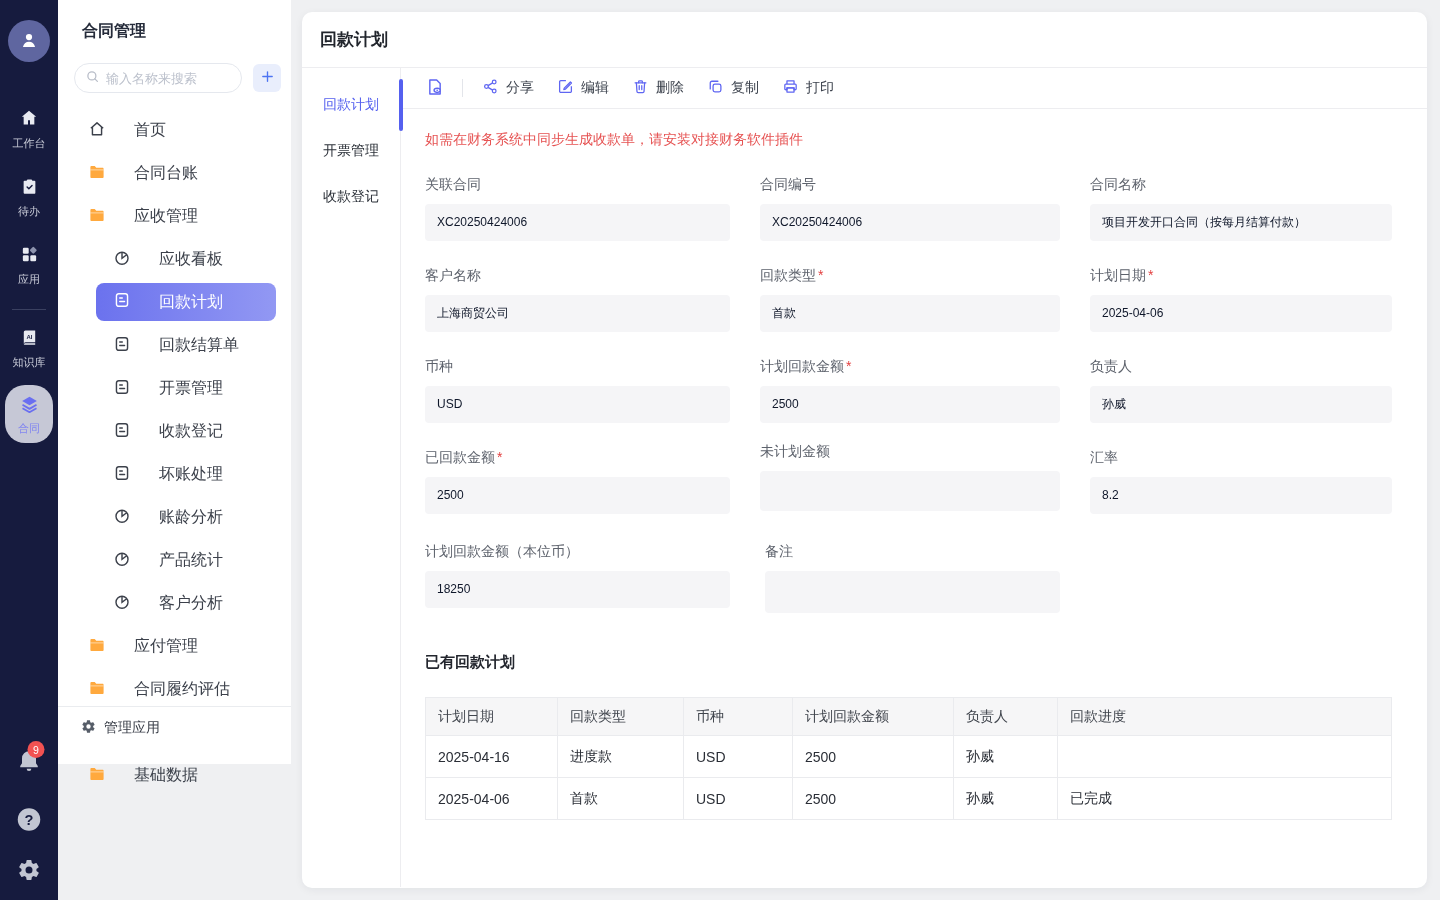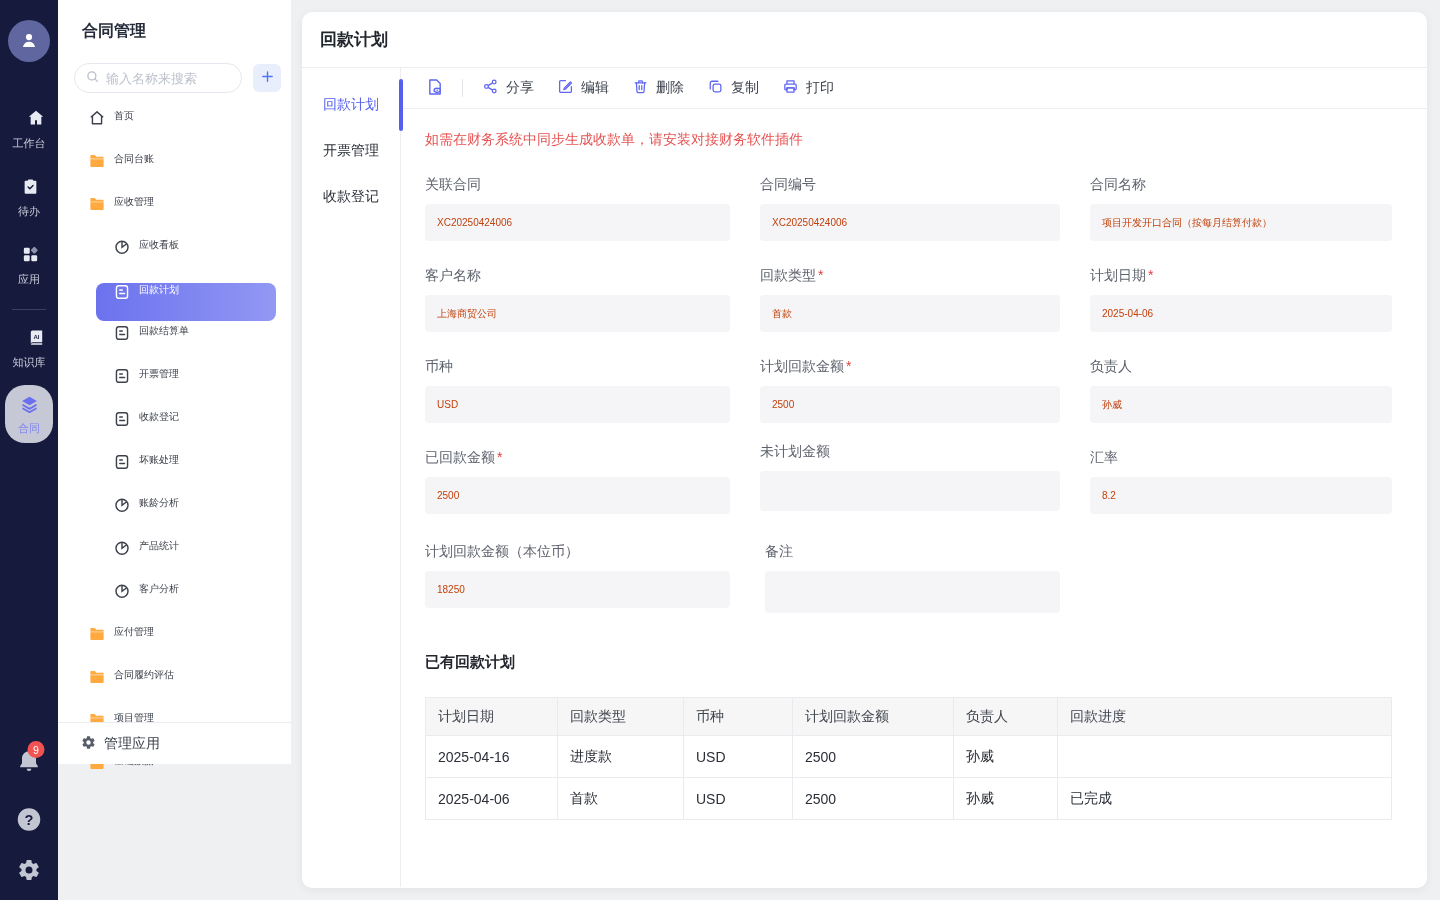--- a/index.html
+++ b/index.html
@@ -2,62 +2,62 @@
 <html><head>
 <meta charset="utf-8">
 <style>
 *{box-sizing:border-box;margin:0;padding:0}
 html,body{width:1440px;height:900px}
 body{background:#eff0f2;font-family:"Liberation Sans","DejaVu Sans",sans-serif;overflow:hidden;position:relative}
 button{font-family:Liberation Sans, sans-serif}
 
 .rail{position:absolute;left:0;top:0;width:58px;height:900px;background:#161b3e;display:flex;flex-direction:column;align-items:center}
 .avatar{margin-top:20px;width:42px;height:42px;border-radius:50%;background:#5f66a0;border:none;display:flex;align-items:center;justify-content:center;cursor:pointer}
-.rail-item{display:flex;flex-direction:column;align-items:flex-end;gap:5px;cursor:pointer}
+.rail-item{display:flex;flex-direction:column;align-items:center;gap:5px;cursor:pointer}
 .rlb{font-size:11px;line-height:12px;color:#c9ccd8;white-space:nowrap}
 .rail-div{width:34px;height:1px;background:#3a4060;margin-top:24px}
 .rail-tile{margin-top:17px;width:48px;height:58px;border-radius:20px;background:#c6c8d6;display:flex;flex-direction:column;align-items:center;justify-content:center;gap:3px;cursor:pointer}
 .rail-tile .rlb{color:#8286f0}
 .rail-abs{position:absolute;left:50%;transform:translateX(-50%);cursor:pointer}
 .bell-wrap{top:748px}
 .badge{position:absolute;top:-7px;left:12px;min-width:17px;height:17px;padding:0 4px;border-radius:9px;background:#f25252;color:#fff;font-size:10.5px;display:flex;align-items:center;justify-content:center}
 .help-wrap{top:806px}.gear-wrap{top:858px}
 
 .sidebar{position:absolute;left:58px;top:0;width:233px;height:764px;background:#fff}
 .sb-title{padding:21px 0 0 24px;font-size:16px;font-weight:700;color:#252b3a}
 .sb-search{display:flex;align-items:center;margin:21px 10px 0 16px;gap:11px}
 .search-pill{flex:1;height:30px;border:1px solid #e5e8ee;border-radius:15px;display:flex;align-items:center;padding:0 10px;gap:6px;background:#fff}
 .search-pill input{border:none;outline:none;width:100%;font-size:13px;color:#333;background:transparent}
 .search-pill input::placeholder{color:#bcc1cc}
 .add-btn{width:28px;height:28px;border-radius:6px;background:#e9eefc;border:none;display:flex;align-items:center;justify-content:center;cursor:pointer}
 .sb-menu{margin-top:16px}
-.mi{height:43px;display:flex;gap:8px;padding-left:30px;font-size:10px;color:#3c414b;cursor:pointer}
+.mi{height:43px;display:flex;align-items:center;gap:28px;padding-left:30px;font-size:16px;color:#3c414b;cursor:pointer}
 .mi.lvl2{padding-left:55px}
 .mi svg{flex:0 0 auto}
 .mi.sel{height:38px;margin:2px 0 3px 38px;width:180px;padding-left:17px;border-radius:8px;background:linear-gradient(90deg,#6b72ee,#9298f3);color:#fff}
-.sb-footer{position:absolute;bottom:0;left:0;width:233px;height:42px;border-top:1px solid #eaecef;display:flex;align-items:center;gap:8px;padding-left:23px;font-size:14px;color:#383d47;cursor:pointer;background:#fff}
+.sb-footer{position:absolute;bottom:16px;left:0;width:233px;height:42px;border-top:1px solid #eaecef;display:flex;align-items:center;gap:8px;padding-left:23px;font-size:14px;color:#383d47;cursor:pointer;background:#fff}
 
 .card{position:absolute;left:302px;top:12px;width:1125px;height:876px;background:#fff;border-radius:10px;box-shadow:0 2px 8px rgba(20,30,50,.06)}
 .card-h{height:56px;border-bottom:1px solid #ededf0;display:flex;align-items:center;padding-left:18px;font-size:17px;font-weight:700;color:#21252c}
 .card-b{display:flex;height:819px}
 .tabs{width:99px;border-right:1px solid #ededf0;padding-top:14px}
 .tab{height:46px;display:flex;align-items:center;justify-content:center;font-size:14px;color:#2b3038;cursor:pointer;position:relative}
 .tab.on{color:#5560ef}
 .tab.on::after{content:"";position:absolute;right:-2.5px;top:-3px;height:52px;width:4px;border-radius:2px;background:#5560ef}
 .content{flex:1;padding:0 34px 0 24px;overflow:hidden}
 .tb{height:41px;border-bottom:1px solid #ededf0;display:flex;align-items:center;margin:0 -34px 0 -24px;padding:0 34px 0 24px}
 .tbtn{display:flex;align-items:center;gap:7px;background:none;border:none;font-size:14px;color:#3c424d;cursor:pointer;margin-right:23px;padding:0}
 .tb-sep{width:1px;height:18px;background:#e3e5ea;margin:0 19px 0 17px}
 .notice{margin-top:20px;font-size:14px;color:#e65252;line-height:20px}
 .notice a{color:#e65252;cursor:pointer}
 .form{margin-top:27px;display:grid;grid-template-columns:305px 300px 302px;column-gap:30px}
 .field{margin-bottom:26px}
 .field .lb{font-size:14px;color:#5d626c;height:20px;margin-bottom:8px}
 .req{color:#e23d3d;margin-left:2px}
-.box{height:37px;background:#f5f5f7;border-radius:4px;padding:0 12px;font-size:10px;color:#c2410c;line-height:37px;white-space:nowrap;overflow:hidden}
+.box{height:37px;background:#f5f5f7;border-radius:4px;padding:0 12px;font-size:12px;color:#0f172a;line-height:37px;white-space:nowrap;overflow:hidden}
 .field.raised{position:relative;top:-6px}
 .field.raised .box{height:40px;line-height:40px}
 .field.remark{padding-left:5px}
 .field.remark .box{height:42px}
 .sect{margin-top:14px;font-size:15px;font-weight:700;color:#23262e}
 .ptable{margin-top:25px;border-collapse:collapse;width:967px;table-layout:fixed}
 .ptable th,.ptable td{border:1px solid #eaebee;padding:0 12px;font-size:14px;text-align:left;font-weight:400}
 .ptable th{height:38px;background:#f6f6f7;color:#40454d}
 .ptable td{height:42px;color:#2a2e36}
 </style>

